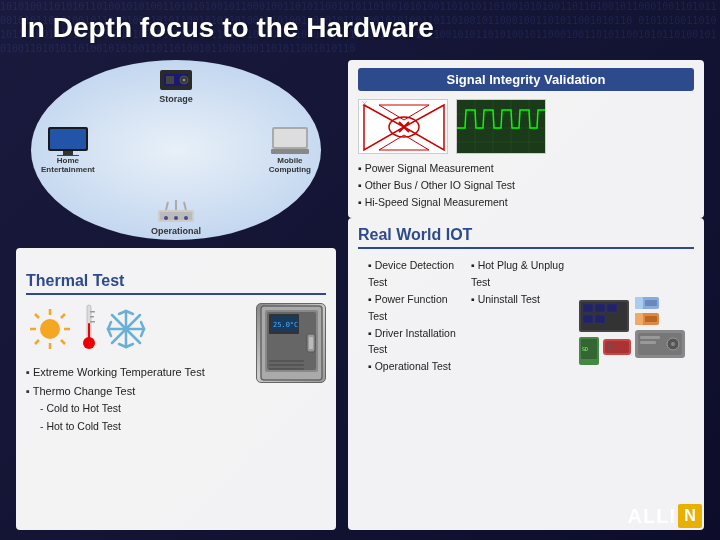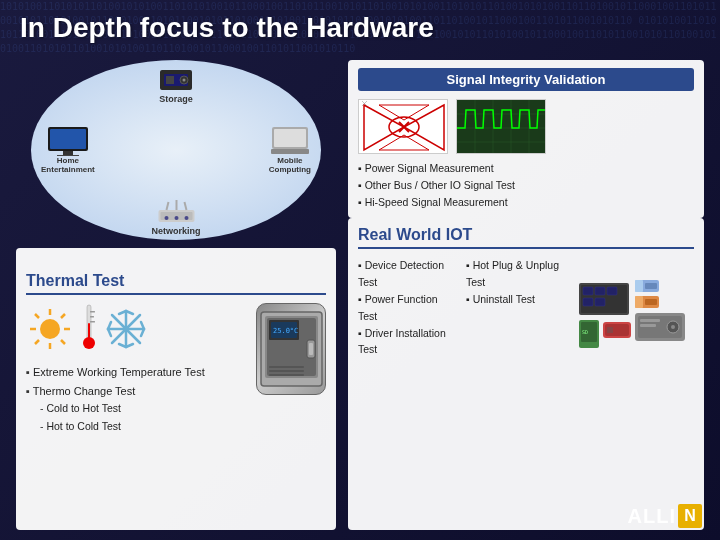--- a/index.html
+++ b/index.html
@@ -121,24 +121,24 @@
 
     
     .snowflake-icon-svg {
       width: 44px;
       height: 44px;
     }
 
     
     .chamber-box {
       width: 70px;
-      height: 92px;
+      height: 80px;
       background: linear-gradient(135deg, #888 0%, #ccc 50%, #999 100%);
       border: 1px solid #666;
-      border-radius: 10px;
+      border-radius: 5px;
       display: flex;
       align-items: center;
       justify-content: center;
       font-size: 8px;
       color: #333;
       text-align: center;
       margin-left: auto;
       position: relative;
     }
 
@@ -215,20 +215,21 @@
     .iot-section {
       background: rgba(255,255,255,0.95);
       border-radius: 4px;
       padding: 8px 10px;
       flex: 1;
     }
 
     .iot-content {
       display: flex;
       gap: 8px;
+      margin-left: 10px;
     }
 
     .iot-bullets-left {
       flex: 1;
     }
 
     .iot-bullets-right {
       flex: 1;
     }
 
@@ -327,21 +328,21 @@
         <svg width="40" height="26" viewBox="0 0 40 26">
           <rect x="2" y="10" width="36" height="12" rx="2" fill="#ccc"></rect>
           <rect x="4" y="12" width="32" height="8" rx="1" fill="#bbb"></rect>
           <line x1="10" y1="10" x2="12" y2="2" stroke="#aaa" stroke-width="2"></line>
           <line x1="20" y1="10" x2="20" y2="0" stroke="#aaa" stroke-width="2"></line>
           <line x1="30" y1="10" x2="28" y2="2" stroke="#aaa" stroke-width="2"></line>
           <circle cx="10" cy="18" r="2" fill="#4a4a8a"></circle>
           <circle cx="20" cy="18" r="2" fill="#4a4a8a"></circle>
           <circle cx="30" cy="18" r="2" fill="#4a4a8a"></circle>
         </svg>
-        <span style="font-size:9px; font-weight:bold; color:#333;">Networking</span>
+        <span style="font-size:9px; font-weight:bold; color:#333;">Operational</span>
       </div>
     </div>
 
     <div class="thermal-section">
       <div class="section-title">Thermal Test</div>
 
       <div class="thermal-bottom-row">
         <div style="flex:1;">
           <div class="thermal-icons-row">
 
@@ -483,20 +484,23 @@
           <ul class="signal-bullets">
             <li>
               <span>Device Detection Test</span>
             </li>
             <li>
               <span>Power Function Test</span>
             </li>
             <li>
               <span>Driver Installation Test</span>
             </li>
+            <li>
+              <span>Operational Test</span>
+            </li>
           </ul>
         </div>
         <div class="iot-bullets-right">
           <ul class="signal-bullets">
             <li>
               <span>Hot Plug &amp; Unplug Test</span>
             </li>
             <li>
               <span>Uninstall Test</span>
             </li>

